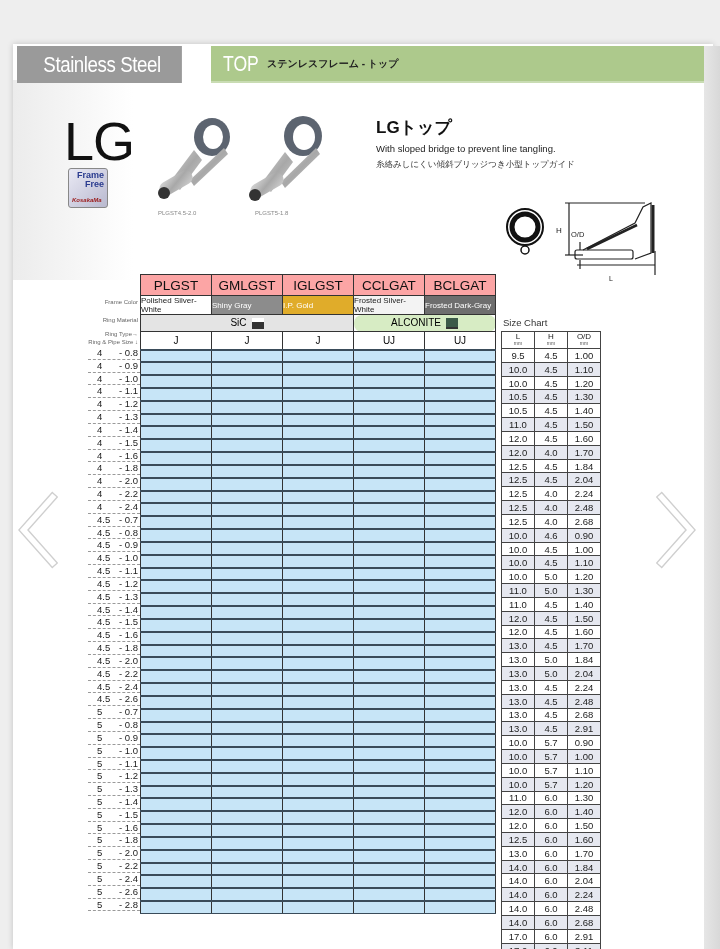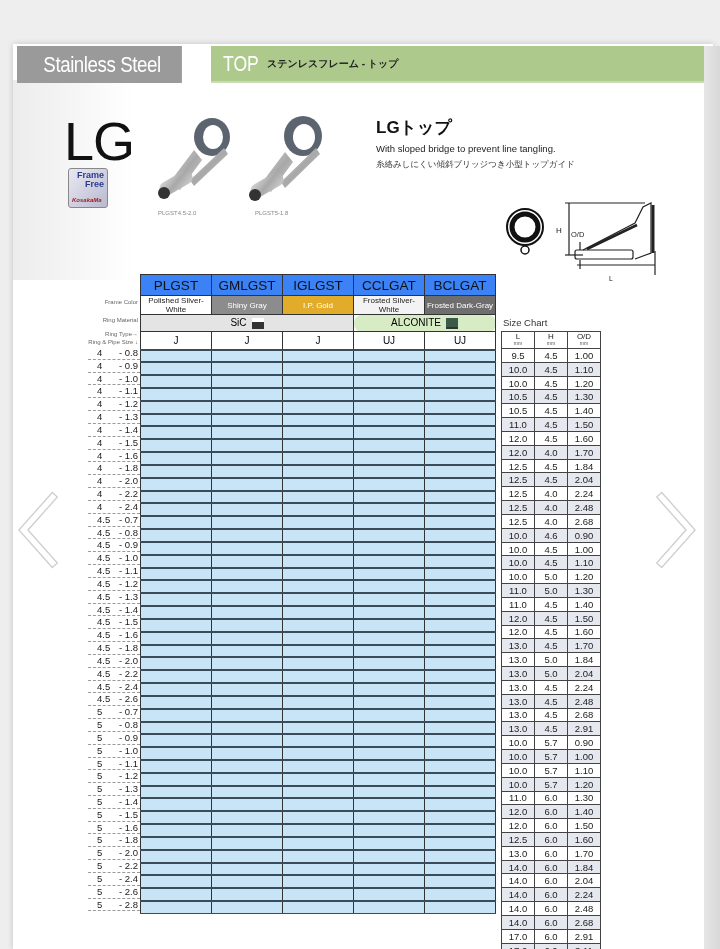--- a/index.html
+++ b/index.html
@@ -47,22 +47,22 @@
   .desc { position:absolute; left:376px; top:116px; }
   .desc h2 { margin:0; font-size:17px; font-weight:bold; color:#111; }
   .desc .en { font-size:9.5px; color:#222; line-height:11px; margin-top:4px; }
   .desc .jp { font-size:8.5px; color:#333; line-height:12px; margin-top:4px; }
 
   .diagram { position:absolute; left:495px; top:195px; }
 
   
   table.main { position:absolute; left:140px; top:274px; border-collapse:collapse; }
   table.main td { border:1.5px solid #333; padding:0; box-sizing:border-box; }
-  table.main .model td { height:21px; font-size:13.5px; text-align:center; color:#111; background:#3b82f6; }
-  table.main .frame td { height:14px; font-size:8px; text-align:center; font-family:"Liberation Sans Narrow","Liberation Sans",sans-serif; }
+  table.main .model td { height:21px; font-size:13.5px; text-align:center; color:#111; background:#fca5a5; }
+  table.main .frame td { height:14px; font-size:8px; font-family:"Liberation Sans Narrow","Liberation Sans",sans-serif; }
   table.main .ring td { height:17px; font-size:10px; text-align:center; }
   table.main .rtype td { height:18px; font-size:10px; text-align:center; background:#fff; }
   table.main .data td { height:12.84px; background:#c7e5f7; border-top:2px solid #3a4c5a; border-bottom:1px solid #3a4c5a; }
   .col { width:71px; }
 
   .rowlabels { position:absolute; left:88px; top:347px; width:52px; }
   .rowlabel {
     height:12.84px; font-size:9.5px; color:#222; line-height:12px; border-bottom:1px dashed #9a9a9a;
     box-sizing:border-box; display:flex; white-space:pre;
   }

